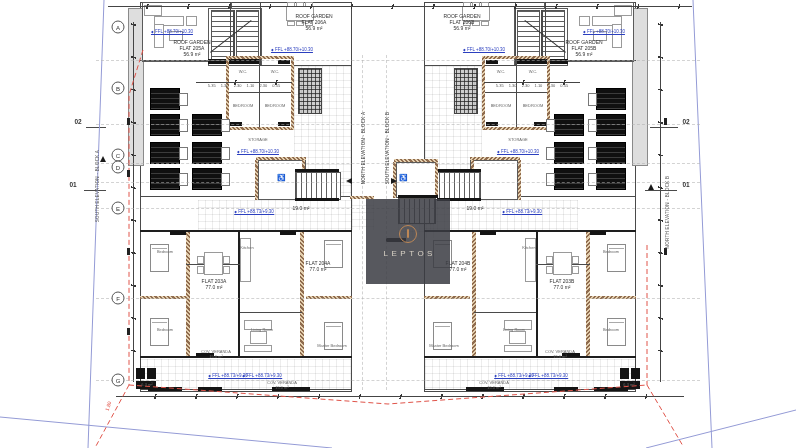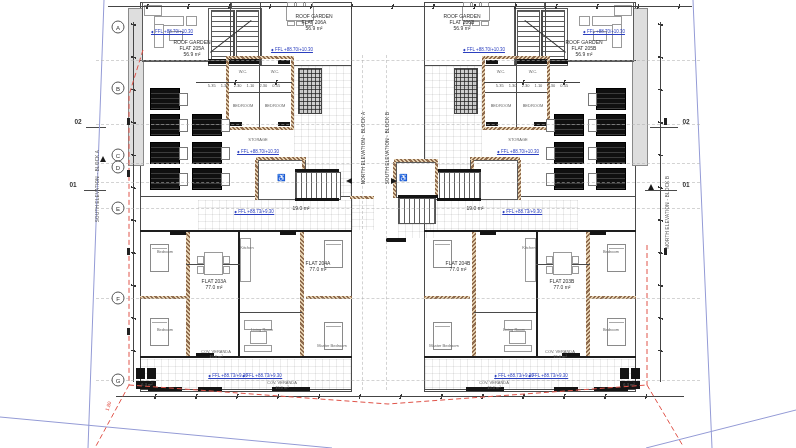--- a/index.html
+++ b/index.html
@@ -423,14 +423,18 @@
   <div class="lbl grey tiny" style="left:332px;top:346px">Master Bedroom</div>
   <div class="lbl grey tiny" style="left:444px;top:346px">Master Bedroom</div>
 
   <div class="dimrow" style="left:244px;top:85px">5.35 1.30 2.30 1.10 2.30 0.55</div>
   <div class="dimrow" style="left:532px;top:85px">5.35 1.30 2.30 1.10 2.30 0.55</div>
   <div class="reddim" style="left:108px;top:406px">1.80</div>
 
   <div class="wheel" style="left:282px;top:178px">♿</div>
   <div class="wheel" style="left:404px;top:178px">♿</div>
 
+  <div class="watermark">
+    <div class="wm-ring"></div>
+    <div class="wm-text">LEPTOS</div>
+  </div>
 
 </div>
 
 </body></html>

